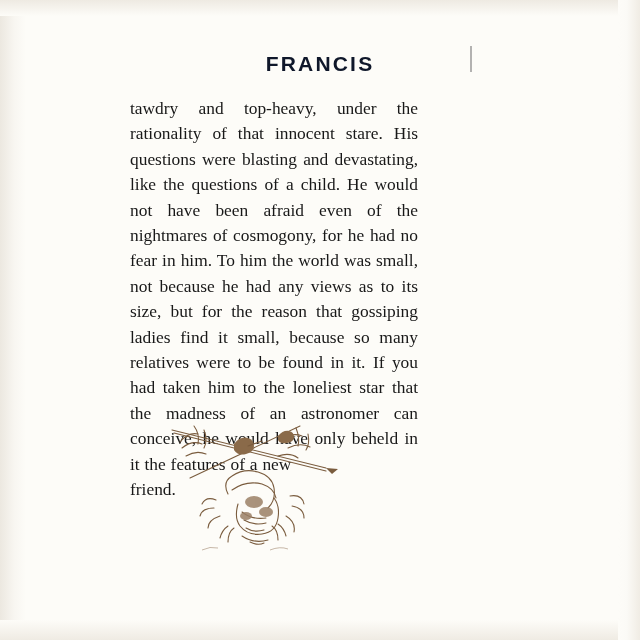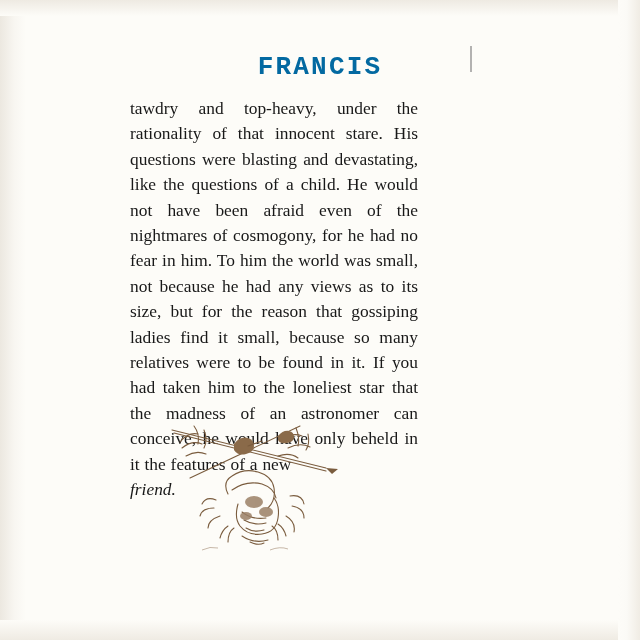--- a/index.html
+++ b/index.html
@@ -48,24 +48,24 @@
     height: 20px;
     background: linear-gradient(to top, #efebe3, #fdfcf8);
   }
 
   .running-head {
     position: absolute;
     top: 52px;
     left: 0;
     width: 640px;
     text-align: center;
-    font-family: Liberation Mono, monospace;
-    font-size: 26px;
+    font-family: Liberation Sans, sans-serif;
+    font-size: 21px;
     letter-spacing: 2.2px;
-    color: #0369a1;
+    color: #0f172a;
     font-weight: 700;
   }
 
   .marginal-rule {
     position: absolute;
     top: 46px;
     left: 470px;
     width: 2px;
     height: 26px;
     background: #9a9a9a;
@@ -82,21 +82,20 @@
   .text-block p {
     margin: 12px;
     font-size: 17.4px;
     line-height: 25.4px;
     text-align: justify;
     text-align-last: left;
     word-spacing: 0.5px;
   }
   .text-block p .lastline {
     display: block;
-    font-style: italic;
   }
 
   .vignette-wrap {
     position: absolute;
     left: 150px;
     top: 408px;
     width: 200px;
     height: 150px;
   }
   .vignette-caption {

